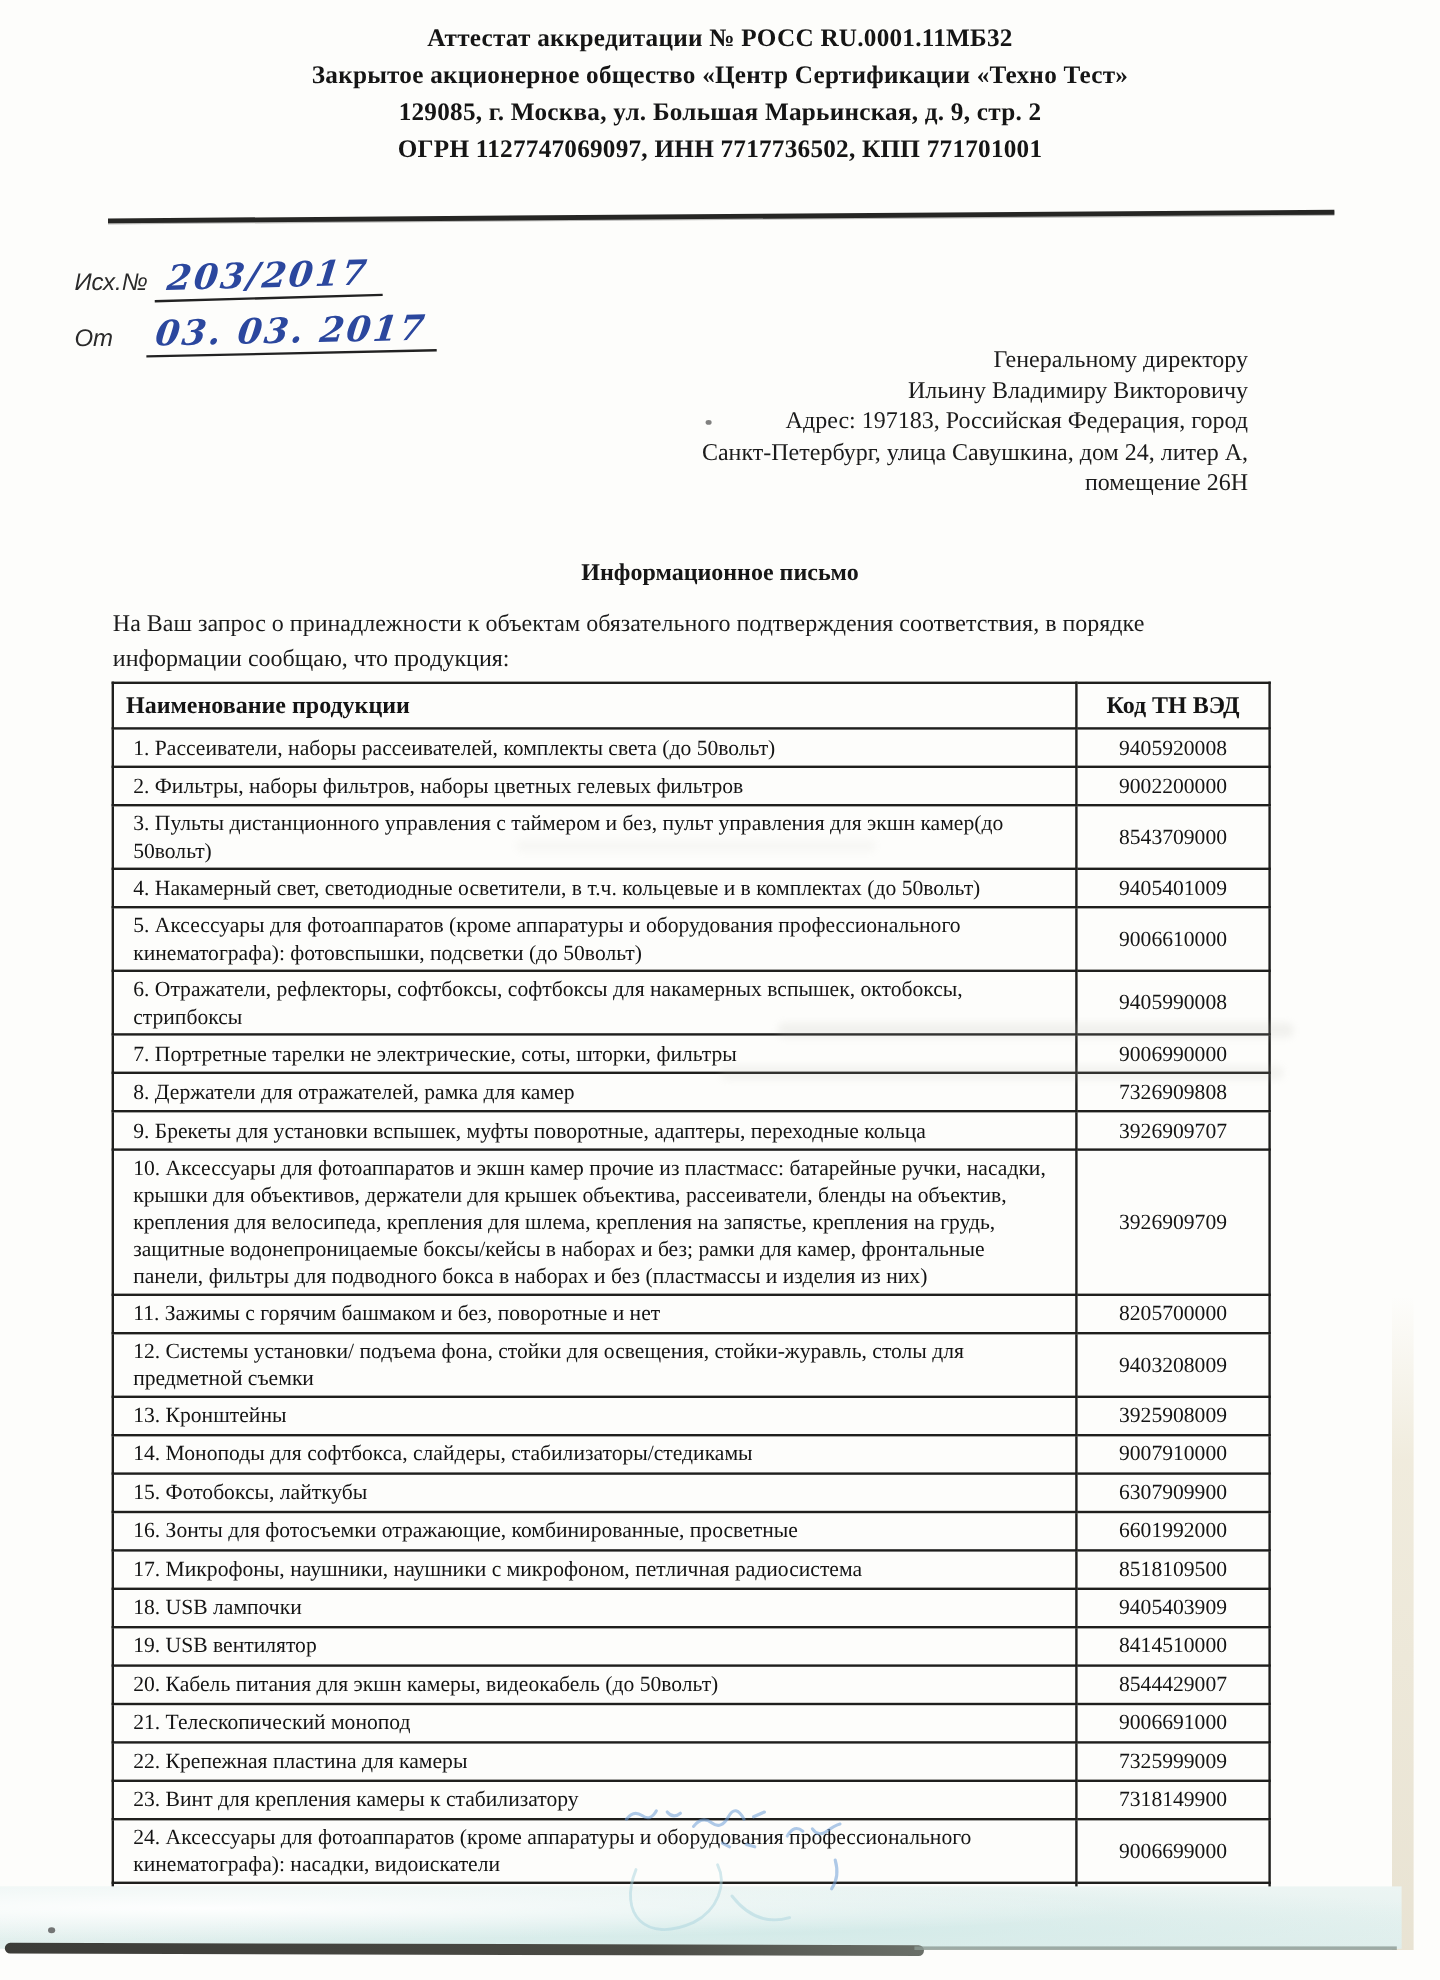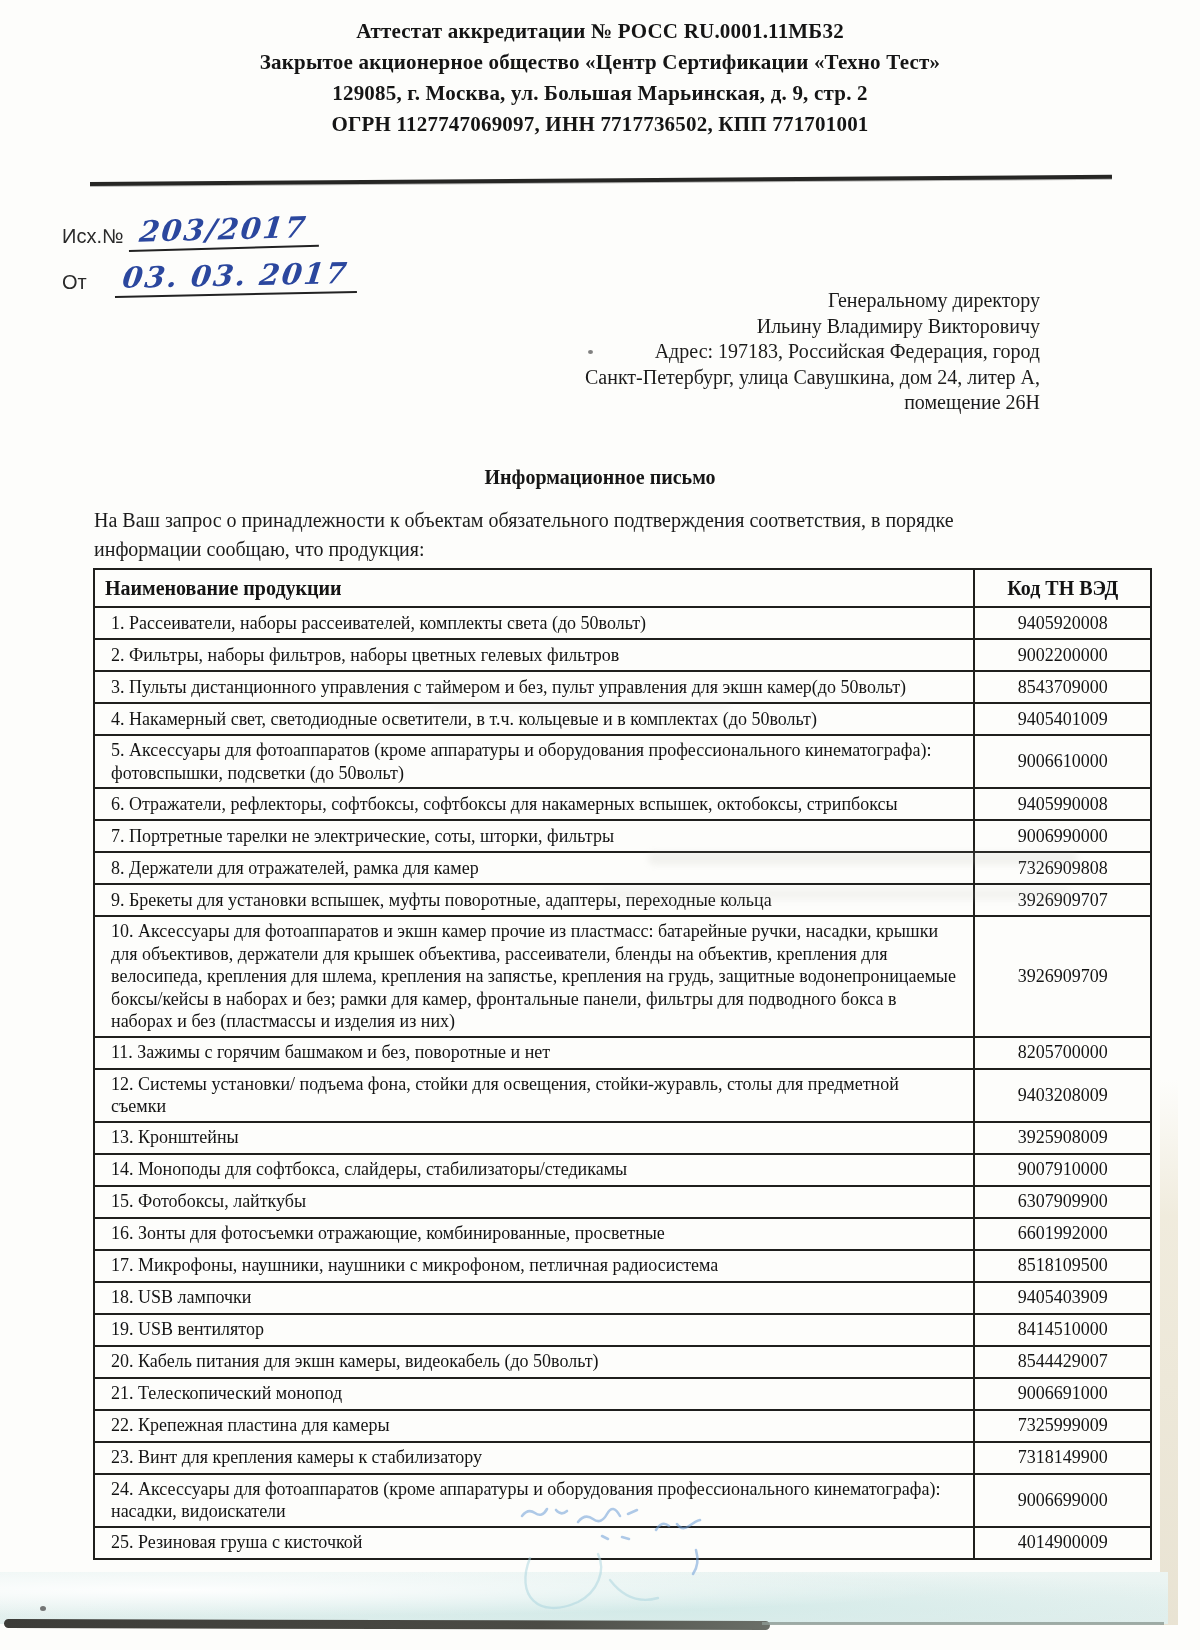--- a/index.html
+++ b/index.html
@@ -22,21 +22,21 @@
     position:absolute;top:182px;left:90px;width:1022px;height:4px;
     background:#262624;transform:rotate(-0.4deg);transform-origin:left center;
     box-shadow:0 1px 0 rgba(60,60,60,.35);
   }
   
   .ref{
     position:absolute;top:206px;left:62px;
     font-family:"Liberation Sans", sans-serif;font-size:20px;color:#2a2a2a;
   }
   .ref-row{height:46px;display:flex;align-items:flex-end;}
-  .ref-label{padding-bottom:4px;}
+  .ref-label{padding-bottom:4px;font-style:italic;}
   .ref-line{
     display:inline-block;position:relative;border-bottom:2.5px solid #222;
     min-width:190px;text-align:center;transform:rotate(-1.6deg);
     transform-origin:left bottom;margin-left:6px;
   }
   .ref-line.date{margin-left:28px;transform:rotate(-1.2deg);}
   .handwriting{
     font-family:"DejaVu Serif", serif;font-style:italic;font-weight:bold;
     font-size:29px;letter-spacing:2px;color:#2b479e;
     display:inline-block;transform:skewX(-8deg);padding:0 8px 1px 8px;
@@ -51,21 +51,21 @@
   .letter-title{
     position:absolute;top:466px;left:0;width:100%;margin:0;
     text-align:center;font-size:20px;font-weight:bold;color:#161616;
   }
   .intro{
     position:absolute;top:506px;left:94px;width:952px;margin:0;
     font-size:20px;line-height:29px;color:#1b1b1b;text-align:left;
   }
   
   table.products{
-    position:absolute;top:568px;left:93px;width:1059px;
+    position:absolute;top:568px;left:93px;width:966px;
     border-collapse:collapse;table-layout:fixed;
     font-size:18px;line-height:22.5px;color:#141414;
   }
   table.products col.c-name{width:83.3%;}
   table.products col.c-code{width:16.7%;}
   table.products th, table.products td{
     border:2px solid #1f1f1d;
   }
   table.products th{
     font-size:20px;font-weight:bold;text-align:left;

